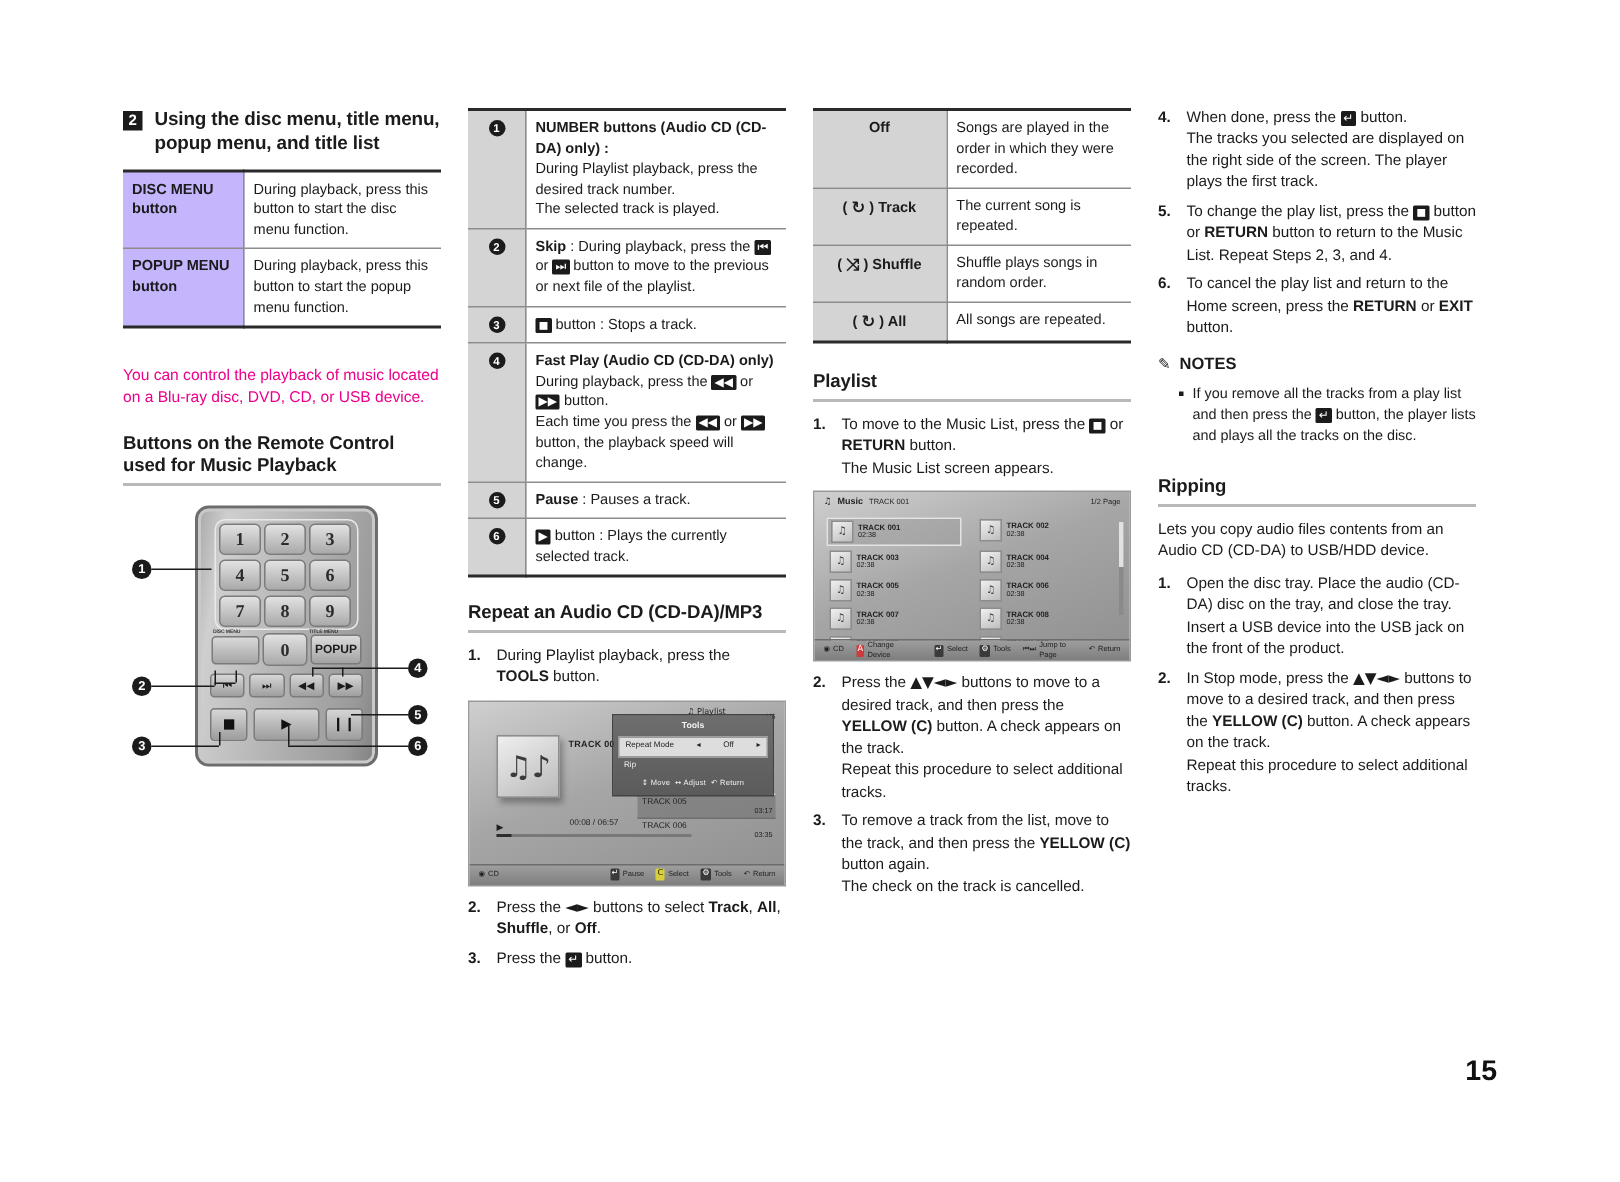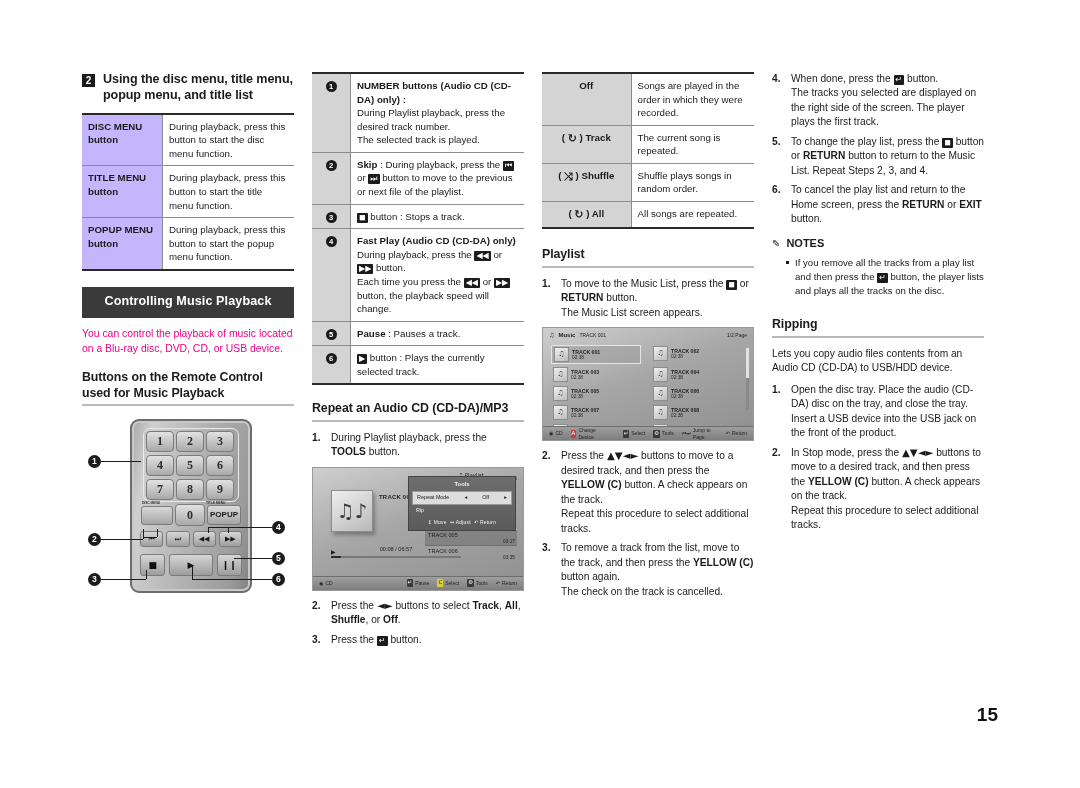--- a/index.html
+++ b/index.html
@@ -593,32 +593,27 @@
         <div class="txt">Using the disc menu, title menu, popup menu, and title list</div>
       </div>
 
       <table class="spec">
         <tbody>
             <tr>
           <td class="key">DISC MENU button</td>
           <td>During playback, press this button to start the disc menu function.</td>
         </tr>
         <tr>
-          <td class="key">TITLE MENU button</td>
-          <td>During playback, press this button to start the title menu function.</td>
-        </tr>
-        <tr>
           <td class="key">POPUP MENU button</td>
           <td>During playback, press this button to start the popup menu function.</td>
         </tr>
       </tbody>
         </table>
 
       <div style="height:16px"></div>
-      <div class="banner">Controlling Music Playback</div>
       <p class="magenta">You can control the playback of music located on a Blu-ray disc, DVD, CD, or USB device.</p>
 
       <div style="height:14px"></div>
       <h3 class="sub">Buttons on the Remote Control used for Music Playback</h3>
       <hr class="rule">
 
       <div class="remote-wrap">
         <div class="remote">
 
           <div class="keypad"></div>

